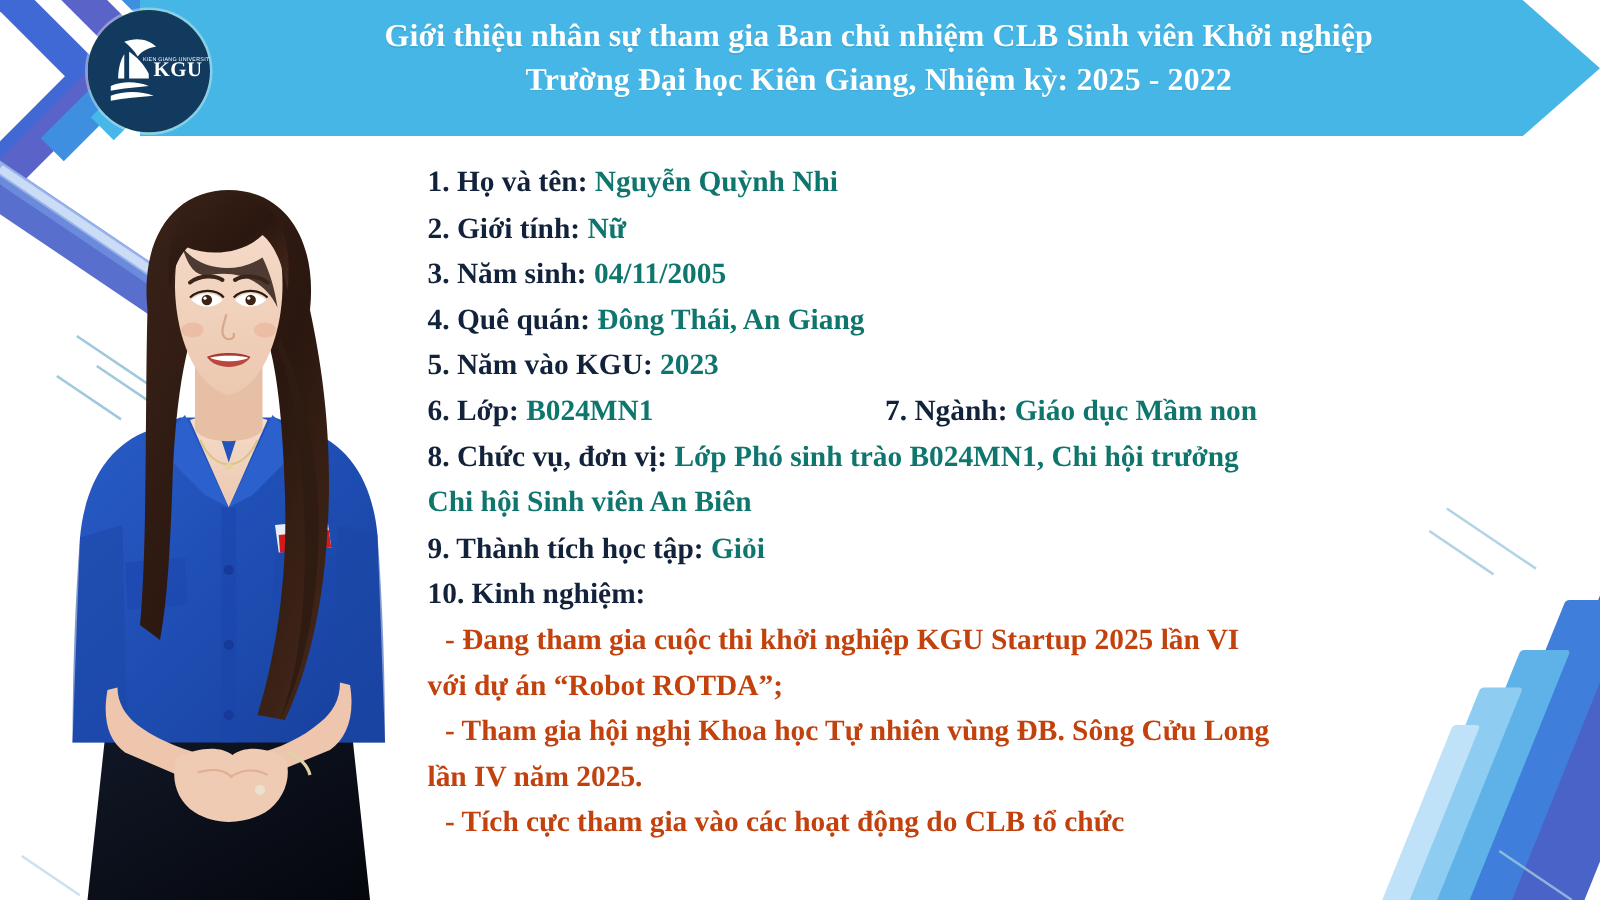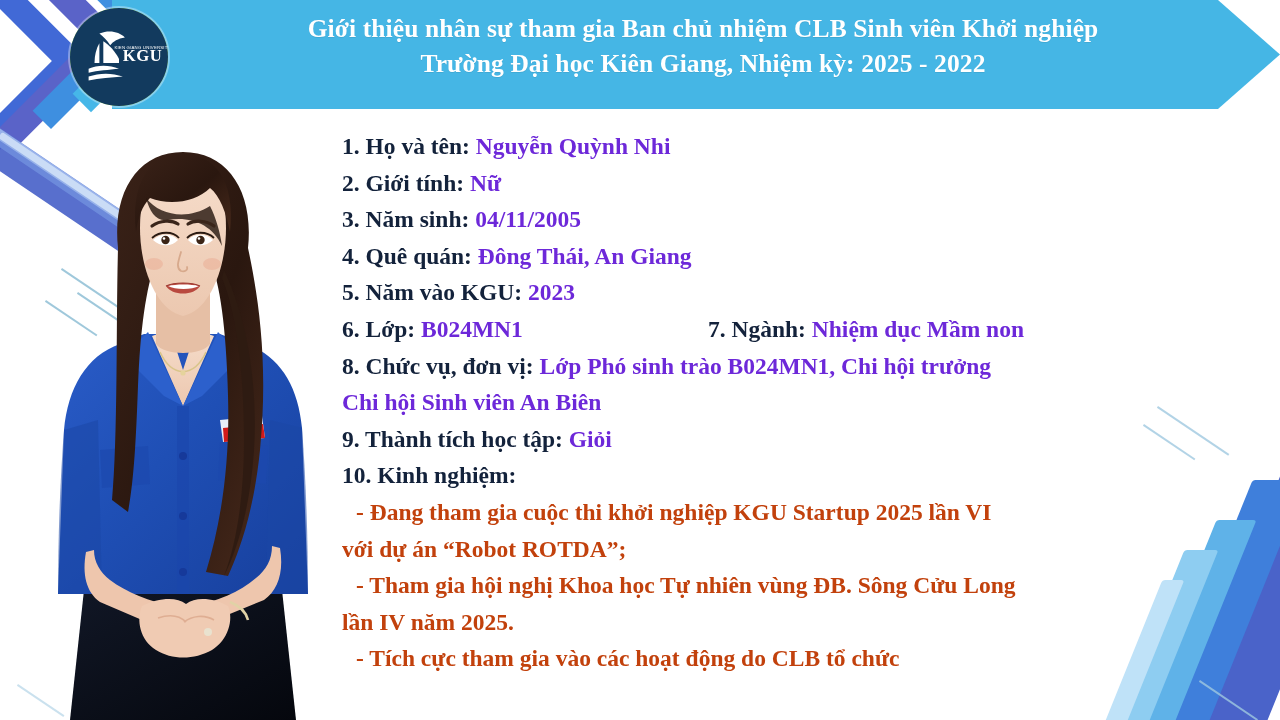--- a/index.html
+++ b/index.html
@@ -87,21 +87,21 @@
 
   
   .info{
     position:absolute;left:342px;top:128px;width:905px;
     font-size:23.5px;line-height:36.6px;font-weight:700;
     color:#13223b;
     z-index:5;
   }
   .row{white-space:nowrap;}
   .lbl{color:#13223b;}
-  .val{color:#6d28d9;}
+  .val{color:#0f766e;}
   .cols{display:flex;gap:21px;}
   .cols .c-a{width:345px;flex:0 0 345px;}
   .cols .c-b{flex:1 1 auto;}
   .exp{color:#c2410c;padding-left:14px;}
   .exp .cont{padding-left:0;}
 </style>
 </head>
 <body>
 
 <div class="slide">
@@ -299,21 +299,21 @@
 
     <div class="row cols">
       <div class="c-a">
         <span class="lbl">6.</span>
         <span class="lbl">Lớp:</span>
         <span class="val">B024MN1</span>
       </div>
       <div class="c-b">
         <span class="lbl">7.</span>
         <span class="lbl">Ngành:</span>
-        <span class="val">Nhiệm dục Mầm non</span>
+        <span class="val">Giáo dục Mầm non</span>
       </div>
     </div>
 
     <div class="row">
       <span class="lbl">8.</span>
       <span class="lbl">Chức vụ, đơn vị:</span>
       <span class="val">Lớp Phó sinh trào B024MN1, Chi hội trưởng</span>
     </div>
     <div class="row">
       <span class="val">Chi hội Sinh viên An Biên</span>

